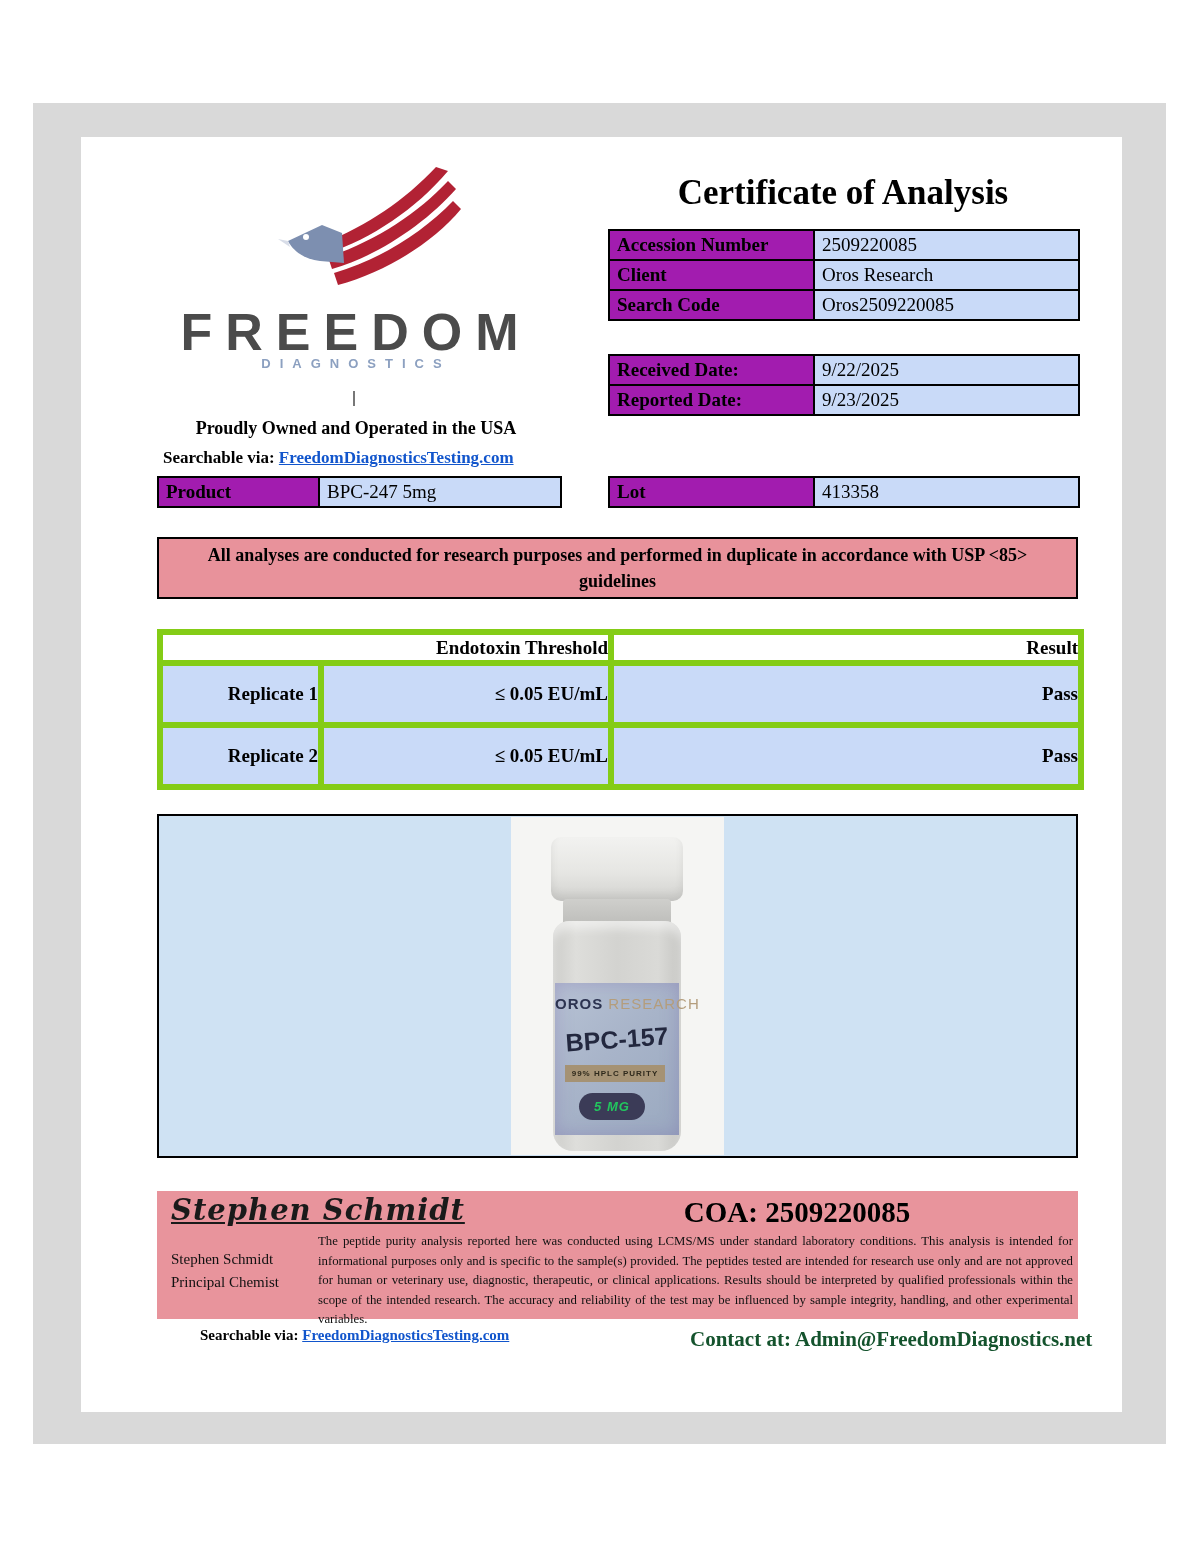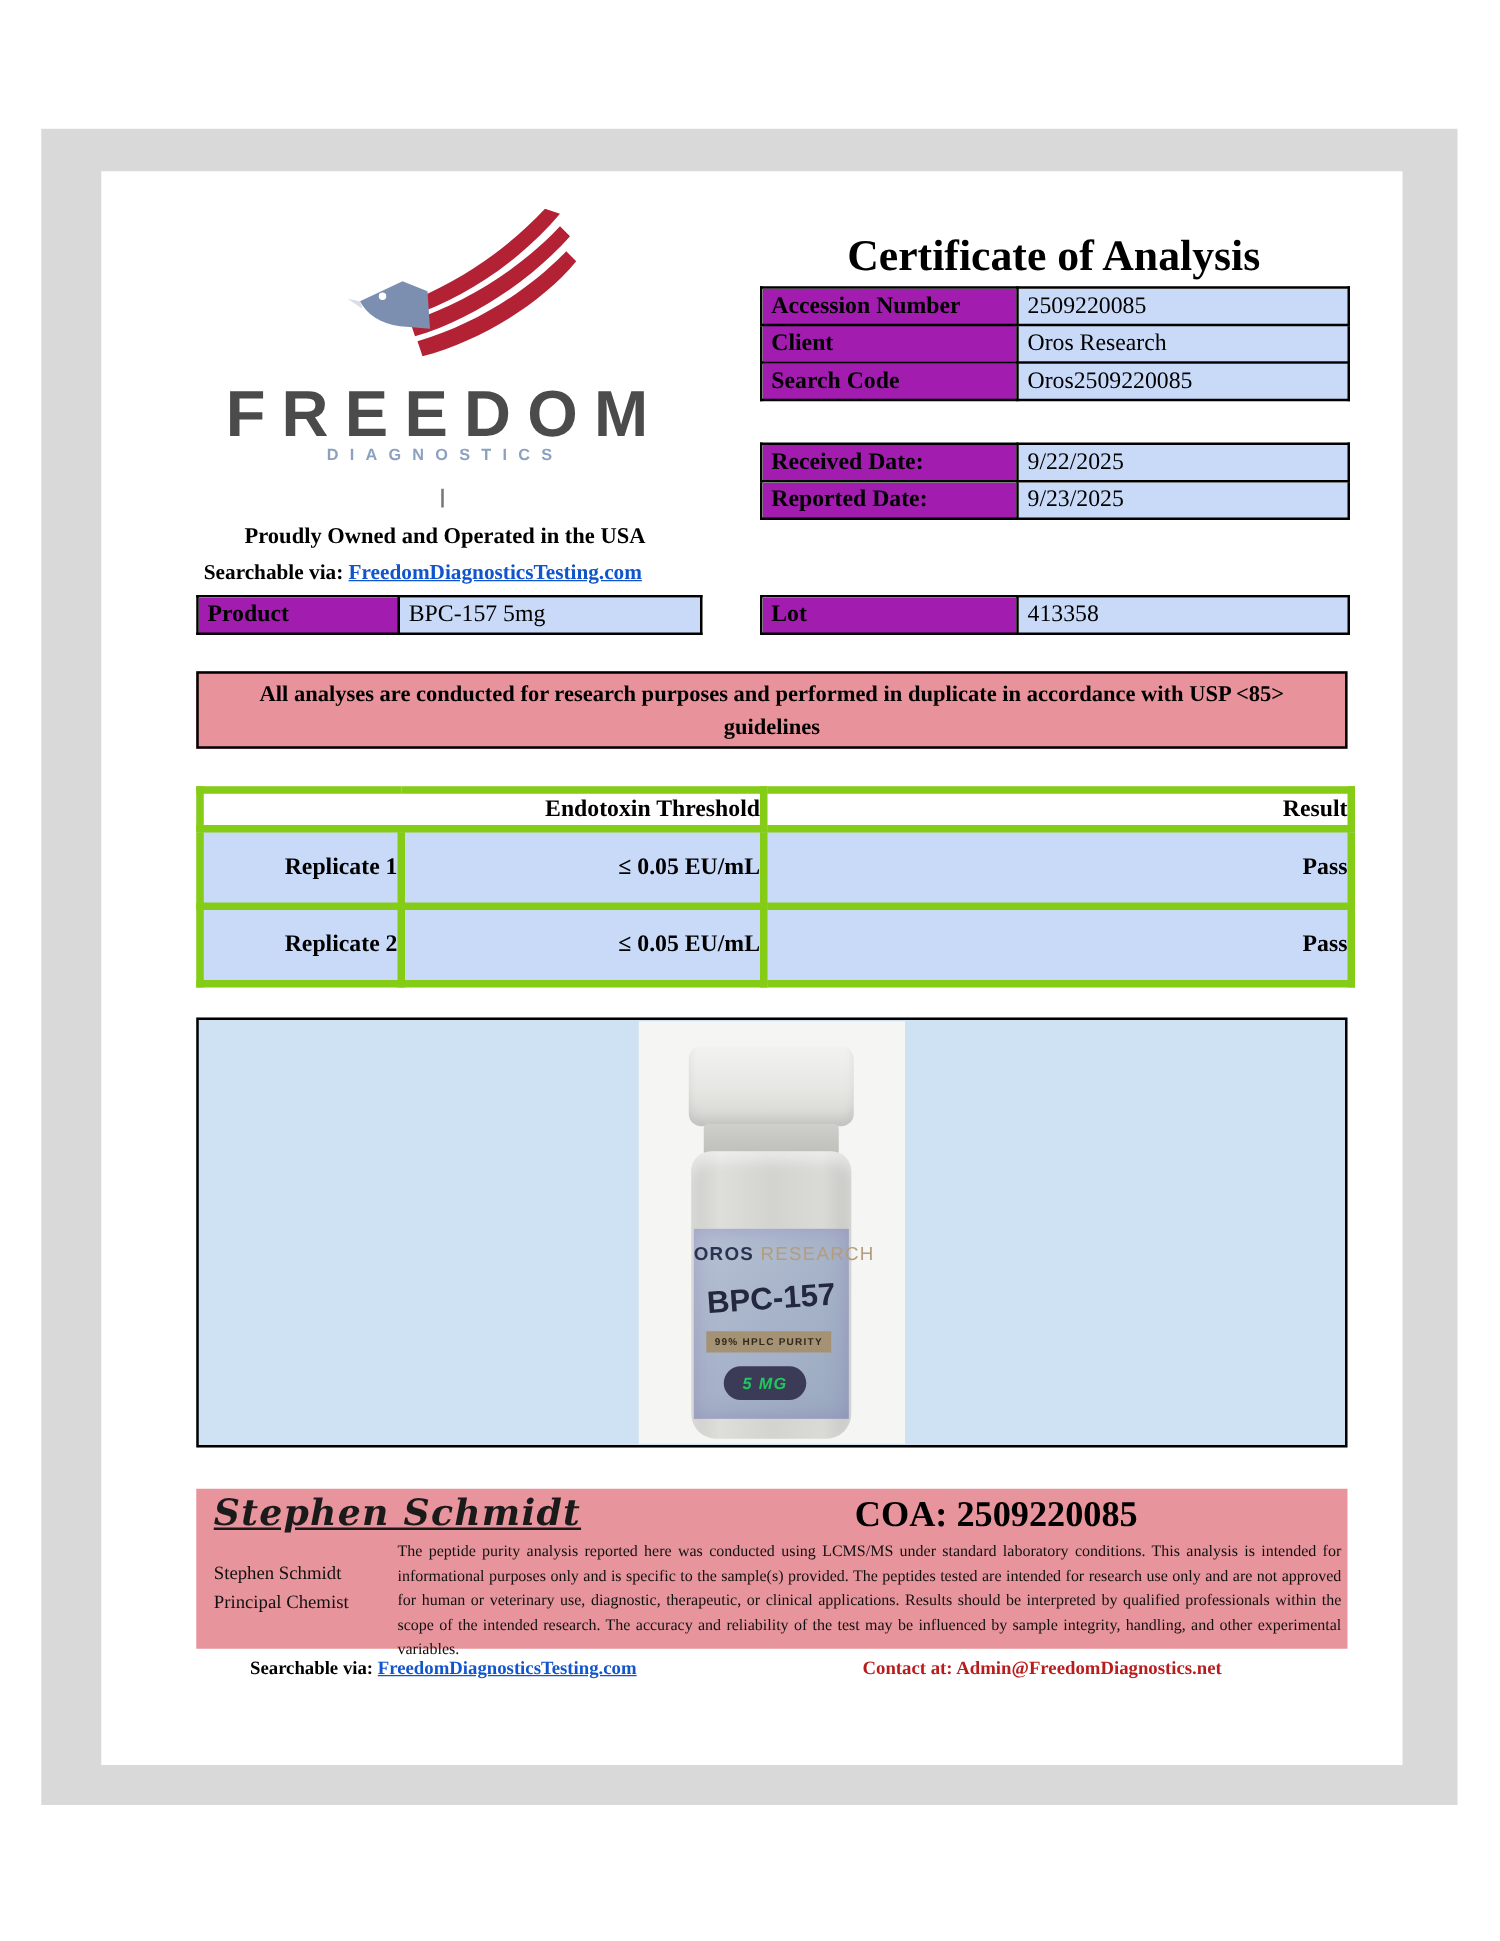--- a/index.html
+++ b/index.html
@@ -14,21 +14,21 @@
     font-size:52px; letter-spacing:13px; color:#4b4b4b; }
   .brand-sub { left:95px; top:219px; width:360px; text-align:center;
     font-family:"Liberation Sans","DejaVu Sans",sans-serif; font-weight:bold;
     font-size:13px; letter-spacing:9px; color:#8ca0c0; }
   .brand-tick { left:272px; top:254px; width:2px; height:15px; background:#777; }
   .tagline { left:20px; top:281px; width:510px; text-align:center; font-weight:bold; font-size:18px; color:#000; }
   .searchable-top { left:82px; top:311px; font-weight:bold; font-size:17px; color:#000; }
   a.doclink { color:#1155cc; text-decoration:underline; font-weight:bold; cursor:pointer; }
 
   
-  .coa-title { left:527px; top:48px; width:470px; text-align:center; font-weight:bold; font-size:35px; color:#000; }
+  .coa-title { left:527px; top:36px; width:470px; text-align:center; font-weight:bold; font-size:35px; color:#000; }
 
   
   table.kv { border-collapse:collapse; table-layout:fixed; }
   table.kv td { border:2px solid #000; font-size:19px; padding:1px 7px; height:30px; vertical-align:middle; overflow:hidden; white-space:nowrap; }
   td.k { background:#a21caf; font-weight:bold; }
   td.v { background:#c9daf8; }
   .info-table { left:527px; top:92px; }
   .dates-table { left:527px; top:217px; }
   .dates-table td { height:31px; }
   .product-table { left:76px; top:339px; }
@@ -74,21 +74,21 @@
   .attest { left:76px; top:1054px; width:921px; height:128px; background:#e8949c; }
   .sig-script { position:absolute; left:14px; top:2px; font-family:"DejaVu Serif","Liberation Serif",serif;
     font-style:italic; font-weight:bold; font-size:29px; color:#1a1a1a; text-decoration:underline; letter-spacing:1px; }
   .sig-coa { position:absolute; left:400px; top:5px; width:480px; text-align:center; font-weight:bold; font-size:29px; color:#000; }
   .sig-name { position:absolute; left:14px; top:60px; font-size:15px; color:#111; }
   .sig-title { position:absolute; left:14px; top:83px; font-size:15px; color:#111; }
   .sig-disclaimer { position:absolute; left:161px; top:41px; width:755px; font-size:12.8px; line-height:1.53; color:#111; text-align:justify; }
 
   
   .footer-search { left:119px; top:1190px; font-weight:bold; font-size:15px; color:#000; }
-  .footer-contact { left:609px; top:1190px; font-weight:bold; font-size:15px; color:#b91c1c; }
+  .footer-contact { left:609px; top:1190px; font-weight:bold; font-size:21px; color:#14532d; }
 </style>
 </head>
 <body>
 
 <div class="mat"></div>
 
 <div class="page">
 
   <svg class="abs" style="left:195px; top:30px;" width="185" height="130" viewBox="0 0 185 130">
     <path d="M52 86 C 95 72, 140 42, 172 4 L 160 0 C 128 34, 92 58, 48 76 Z" fill="#b22234"></path>
@@ -149,21 +149,21 @@
     </table>
 
   <table class="abs kv product-table">
     <colgroup>
         <col style="width:161px">
         <col style="width:242px">
       </colgroup>
     <tbody>
         <tr>
       <td class="k">Product</td>
-      <td class="v">BPC-157 5mg</td>
+      <td class="v">BPC-247 5mg</td>
     </tr>
   </tbody>
     </table>
 
   <table class="abs kv lot-table">
     <colgroup>
         <col style="width:205px">
         <col style="width:265px">
       </colgroup>
     <tbody>

